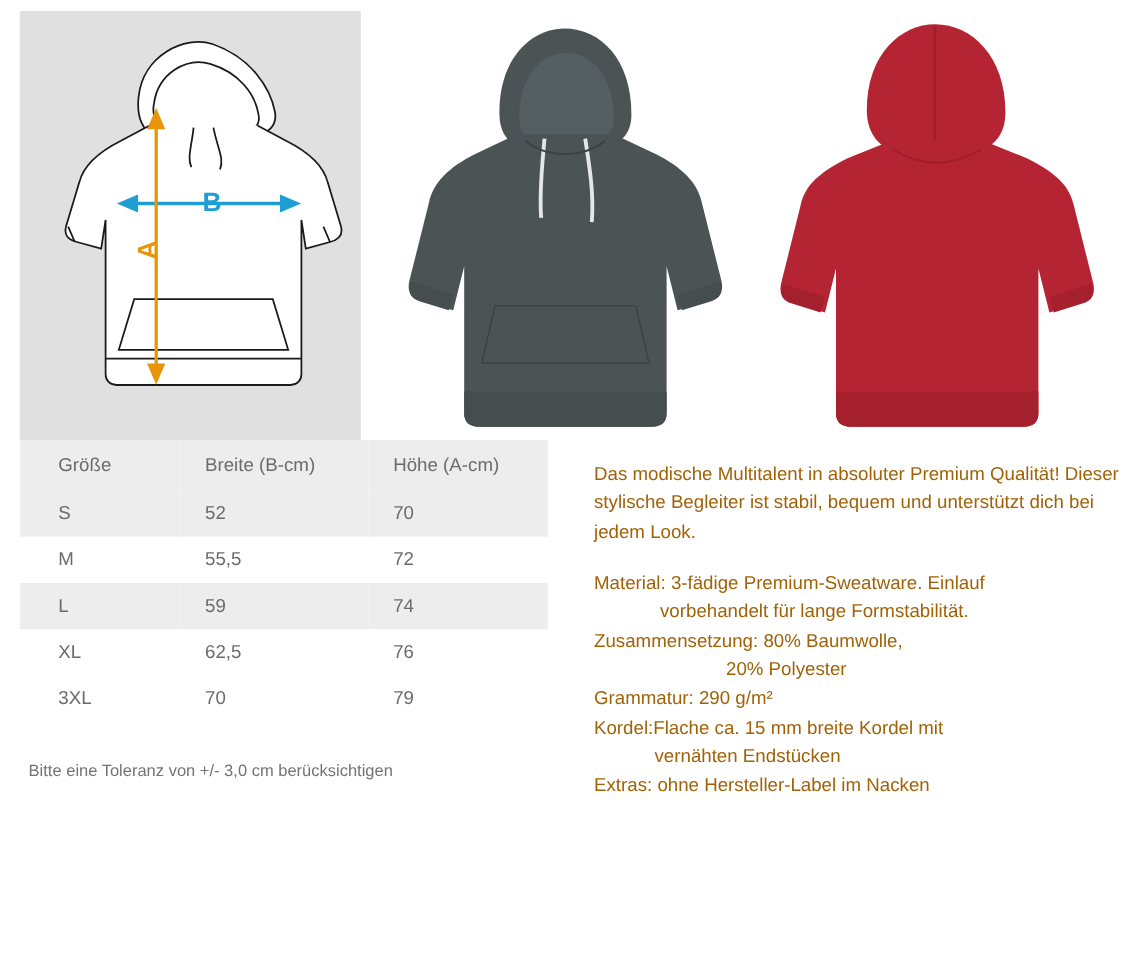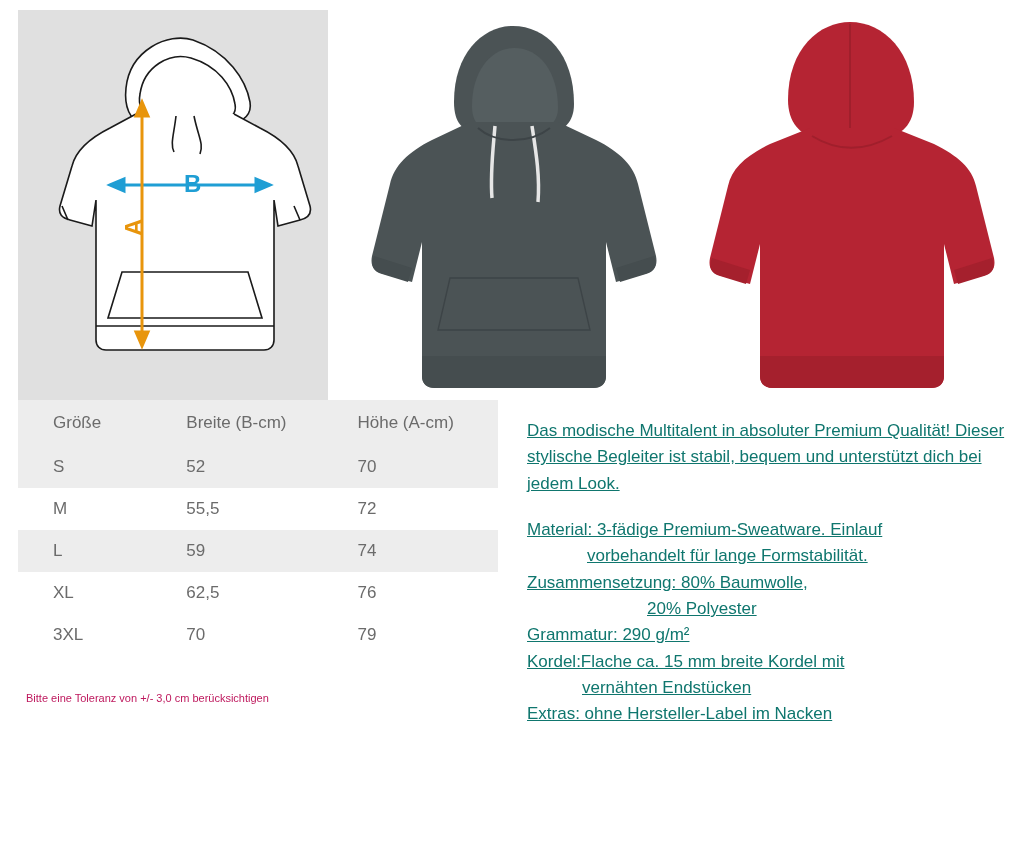--- a/index.html
+++ b/index.html
@@ -78,32 +78,31 @@
   table.size-table th.c0, table.size-table td.c0 { width: 130px; padding-left: 35px; }
   table.size-table th.c1, table.size-table td.c1 { width: 180px; }
   table.size-table th.c2, table.size-table td.c2 { width: 170px; margin-top: 10px; }
 
   tr.shade { background: #ededed; }
   tr.plain { background: #ffffff; }
 
   .tolerance {
     margin-top: 36px;
     margin-left: 8px;
-    font-size: 11px;
-    color: #be185d;
+    font-size: 15px;
+    color: #737373;
   }
 
   .desc-col {
     width: 480px;
-    margin-left: 9px;
+    margin-left: 22px;
     padding-top: 18px;
     font-size: 17px;
     line-height: 1.55;
-    color: #0f766e;
-    text-decoration: underline;
+    color: #a16207;
   }
   .desc-col p {
     margin: 0 0 0 0;
   }
   .desc-col .gap { height: 20px; }
   .indent-1 { padding-left: 60px; }
   .indent-2 { padding-left: 120px; }
   .indent-3 { padding-left: 55px; }
 
   svg { display: block; }

